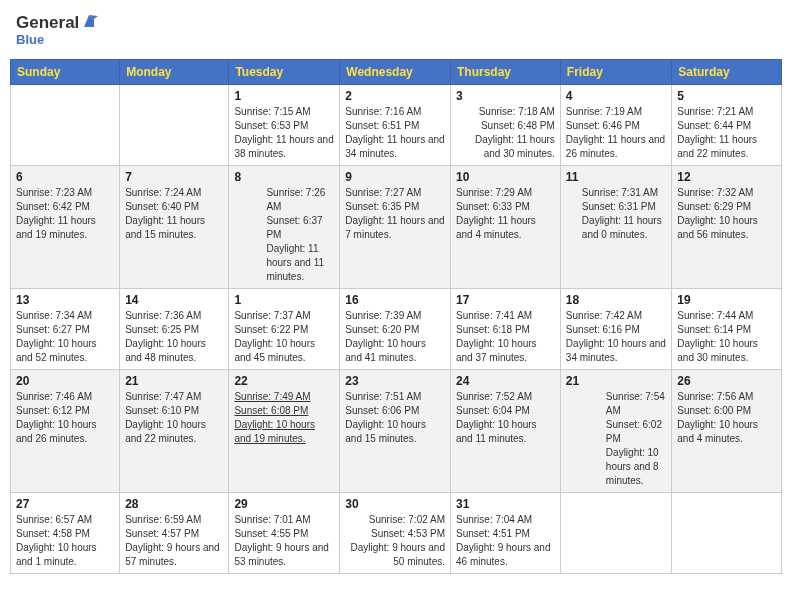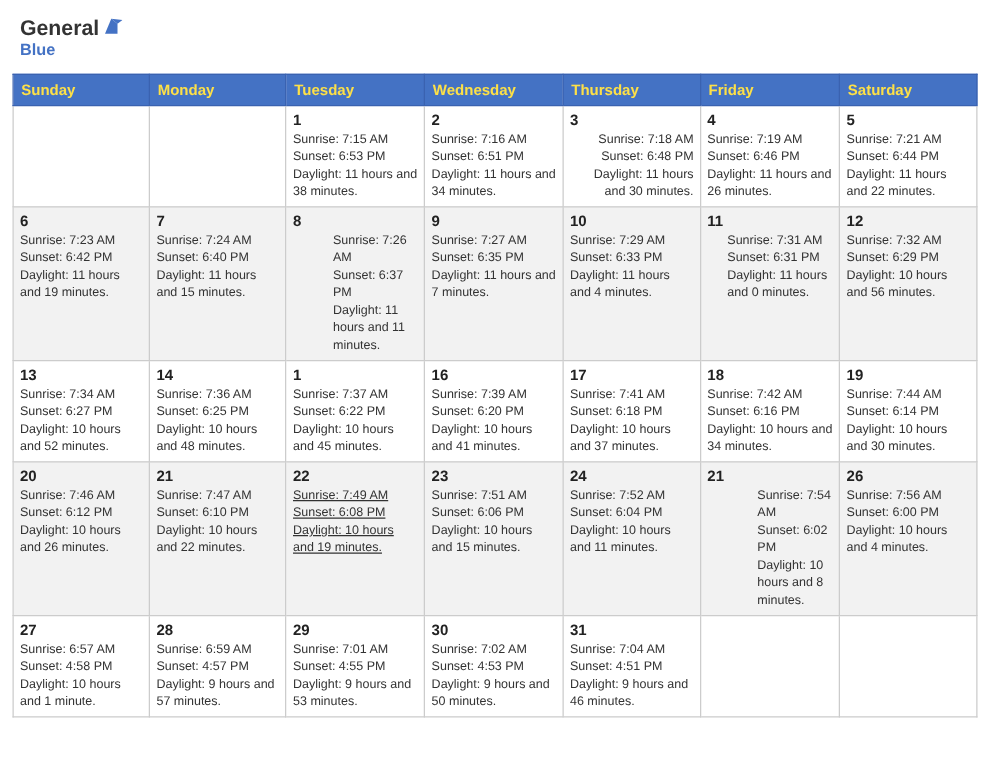--- a/index.html
+++ b/index.html
@@ -298,21 +298,21 @@
 Daylight: 9 hours and 57 minutes.</div>
         </td>
         <td>
           <div class="day-number">29</div>
           <div class="day-info" style="white-space: pre-line;">Sunrise: 7:01 AM
 Sunset: 4:55 PM
 Daylight: 9 hours and 53 minutes.</div>
         </td>
         <td>
           <div class="day-number">30</div>
-          <div class="day-info" style="white-space: pre-line;">Sunrise: 7:02 AM
+          <div class="day-info" style="white-space: pre-line; text-align: right;">Sunrise: 7:02 AM
 Sunset: 4:53 PM
 Daylight: 9 hours and 50 minutes.</div>
         </td>
         <td>
           <div class="day-number">31</div>
           <div class="day-info" style="white-space: pre-line;">Sunrise: 7:04 AM
 Sunset: 4:51 PM
 Daylight: 9 hours and 46 minutes.</div>
         </td>
         <td class="empty-cell"></td>

